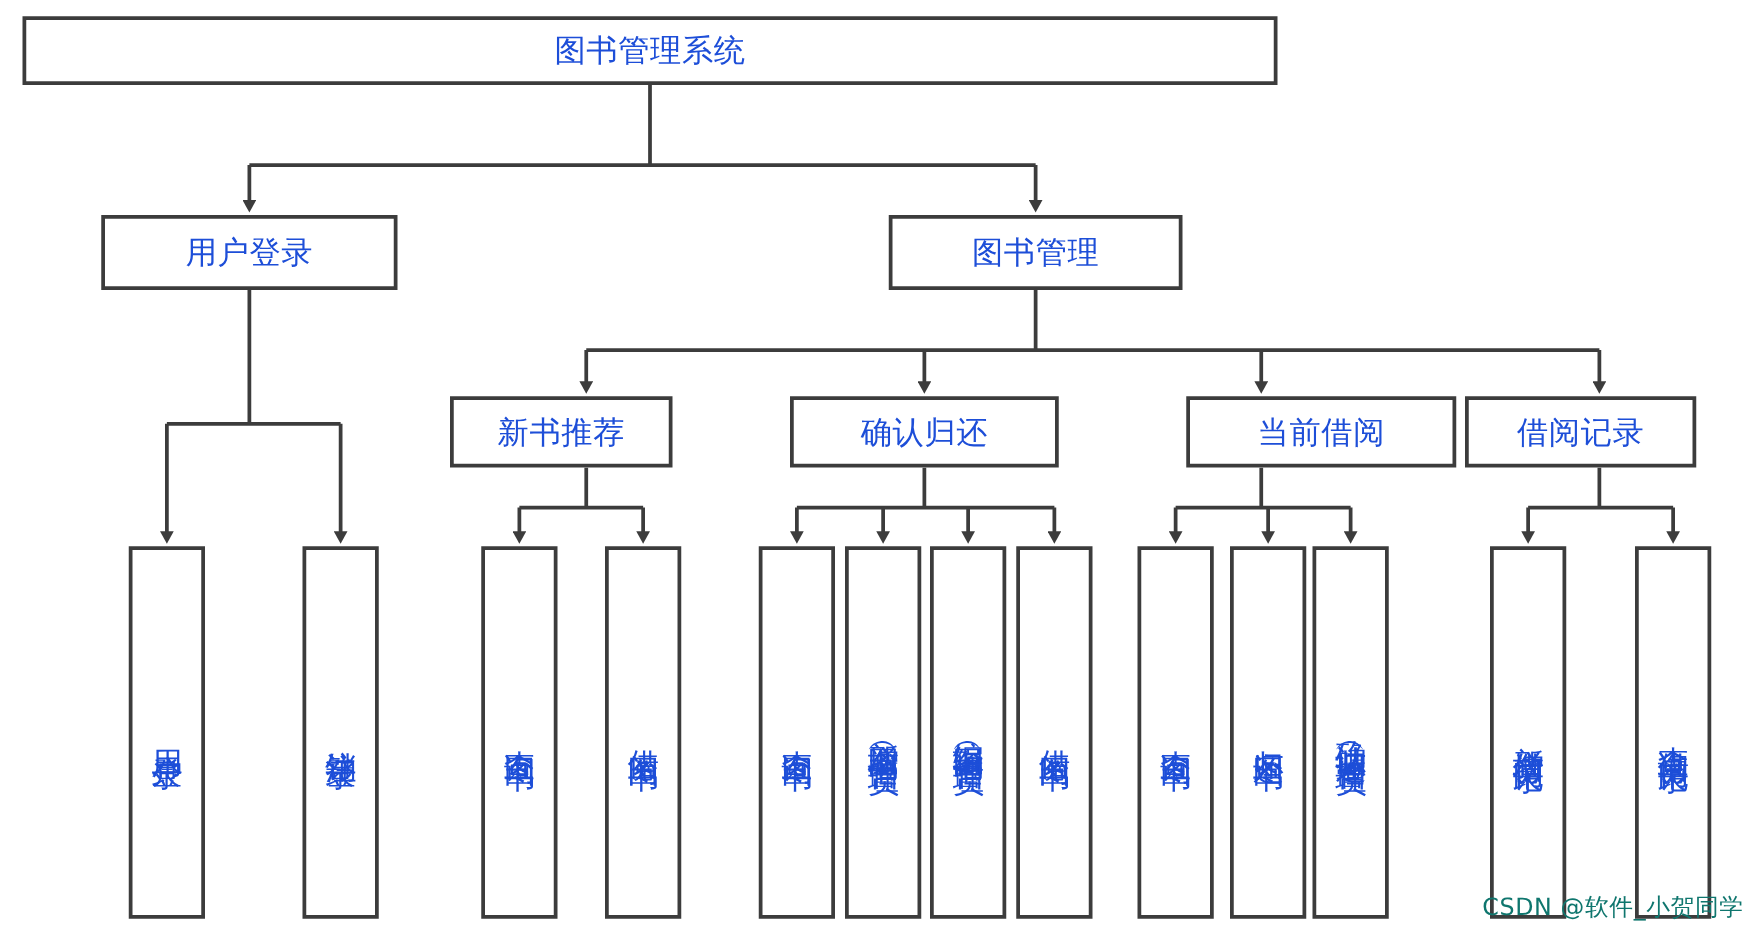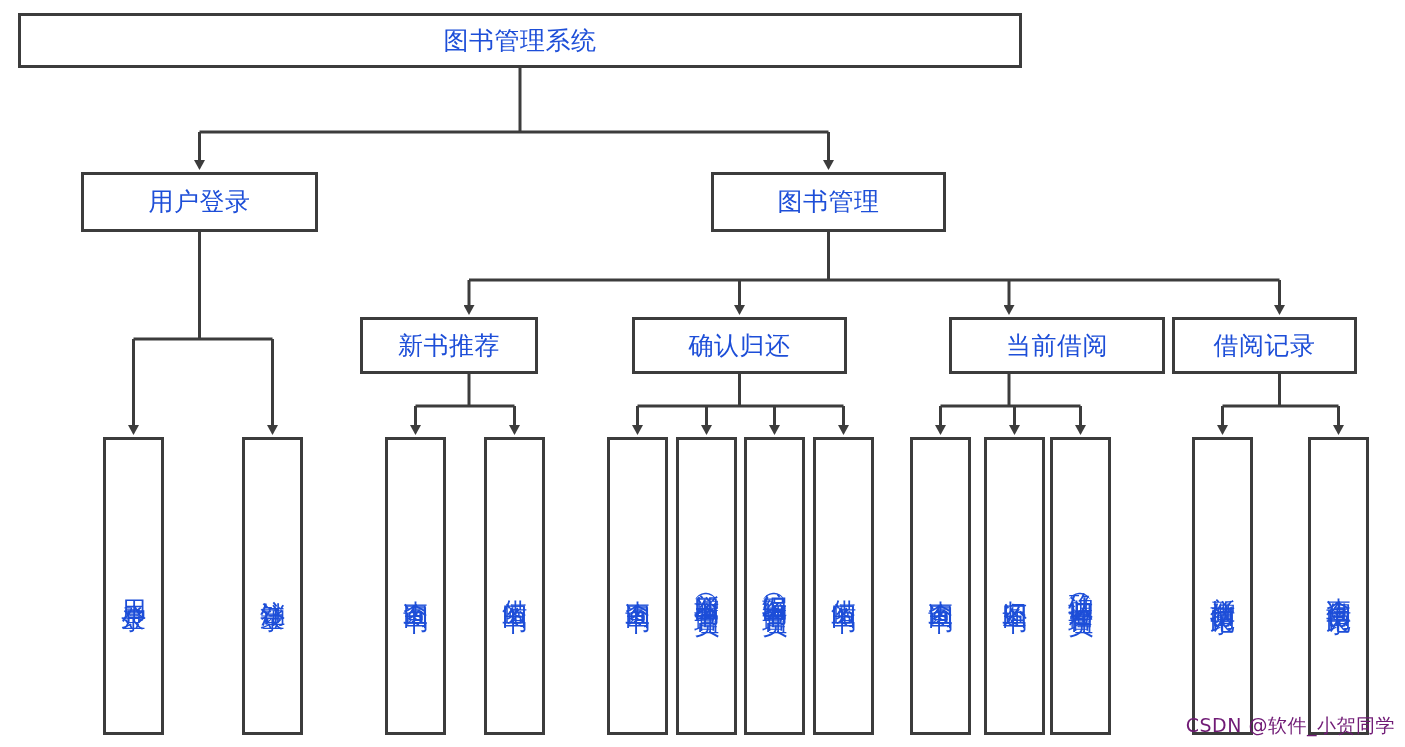--- a/index.html
+++ b/index.html
@@ -56,21 +56,21 @@
     line-height: 1.18;
     letter-spacing: 3px;
     white-space: normal;
     max-height: 100%;
   }
   #watermark {
     position: absolute;
     right: 10px;
     bottom: 8px;
     font-size: 19px;
-    color: #701a75;
+    color: #0f766e;
     font-family: "DejaVu Sans", "Liberation Sans", sans-serif;
     letter-spacing: 0.5px;
     z-index: 3;
     white-space: nowrap;
   }
 </style>
 </head>
 <body>
 
 <div id="canvas">

